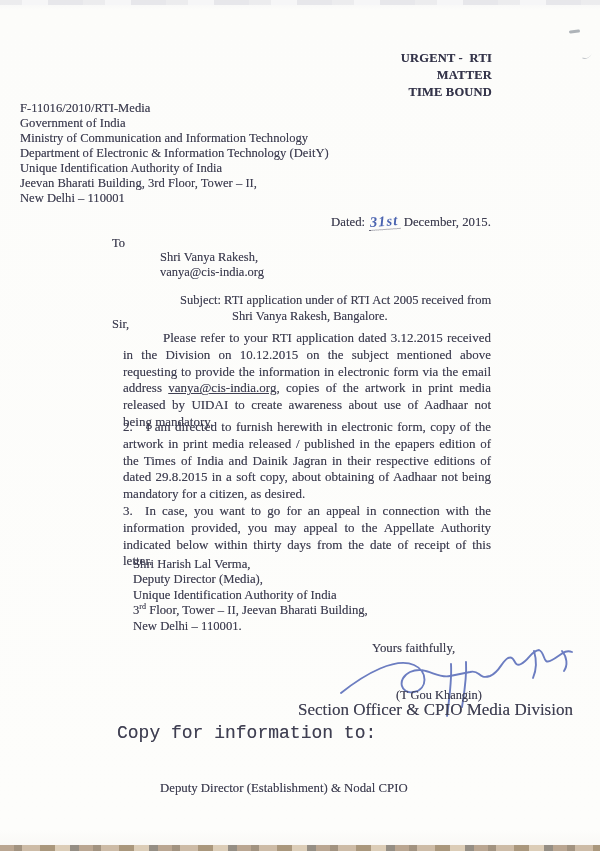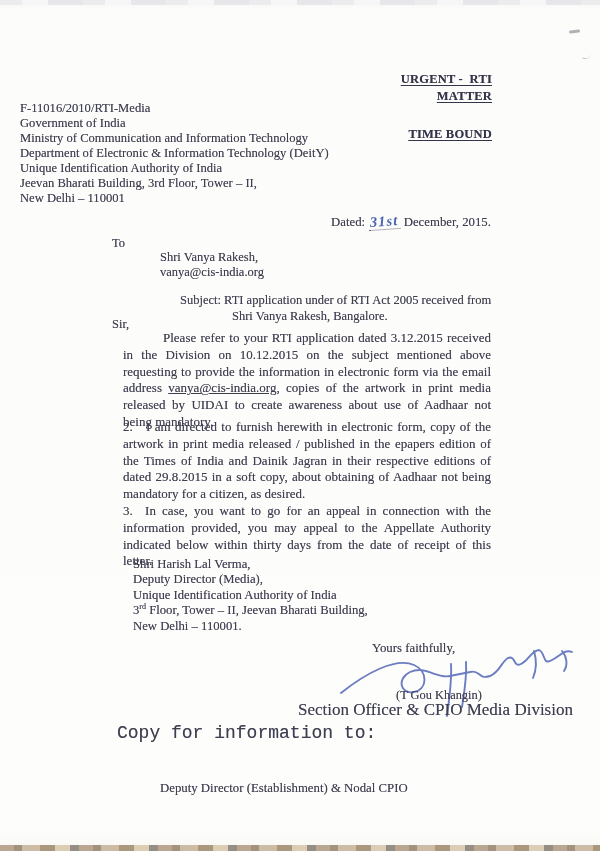--- a/index.html
+++ b/index.html
@@ -17,21 +17,21 @@
   .top-band{position:absolute;left:0;top:0;width:600px;height:5px;
     background:repeating-linear-gradient(90deg,#e9e9ec 0 22px,#f6f6f8 22px 48px,#e2e2e7 48px 83px);
     opacity:.75;filter:blur(.6px);}
   .bottom-band{position:absolute;left:0;bottom:0;width:600px;height:6px;
     background:repeating-linear-gradient(90deg,#ab9279 0 14px,#8d7a63 14px 22px,#c3ad93 22px 40px,#97805f 40px 55px,#d6c3a8 55px 70px,#7d7468 70px 79px);
     opacity:.8;filter:blur(.4px);}
   .mark-dash{position:absolute;left:569px;top:30px;width:11px;height:3px;background:#9aa0a8;transform:rotate(-6deg);border-radius:2px;opacity:.8;}
   .mark-curl{position:absolute;left:583px;top:51px;width:8px;height:8px;border-bottom:1.5px solid #aeb3ba;border-radius:0 0 8px 0;transform:rotate(18deg);opacity:.75;}
   
   .stamp{left:352px;top:50px;width:140px;text-align:right;font-weight:bold;font-size:12.5px;letter-spacing:.2px;color:#34344a;}
-  .stamp div{text-decoration:underline;text-underline-offset:2px;line-height:17px;margin-top:21px;}
+  .stamp div{text-underline-offset:2px;line-height:17px;}
   
   .letterhead{left:20px;top:101px;width:580px;font-size:12.6px;line-height:15px;}
   
   .dated{left:331px;top:214px;font-size:12.8px;}
   .hand-day{display:inline-block;color:#4a63b0;font-size:14.5px;font-style:italic;font-weight:bold;transform:rotate(-4deg);border-bottom:1.5px dotted #6a6a7a;padding:0 2px 0 2px;text-shadow:none;letter-spacing:1px;}
   .to{left:112px;top:236px;}
   .recipient{left:160px;top:250px;line-height:14.5px;}
   .subject{left:180px;top:293px;width:330px;line-height:15.5px;}
   .subject .l2{margin-left:52px;}
   .sir{left:112px;top:317px;}

